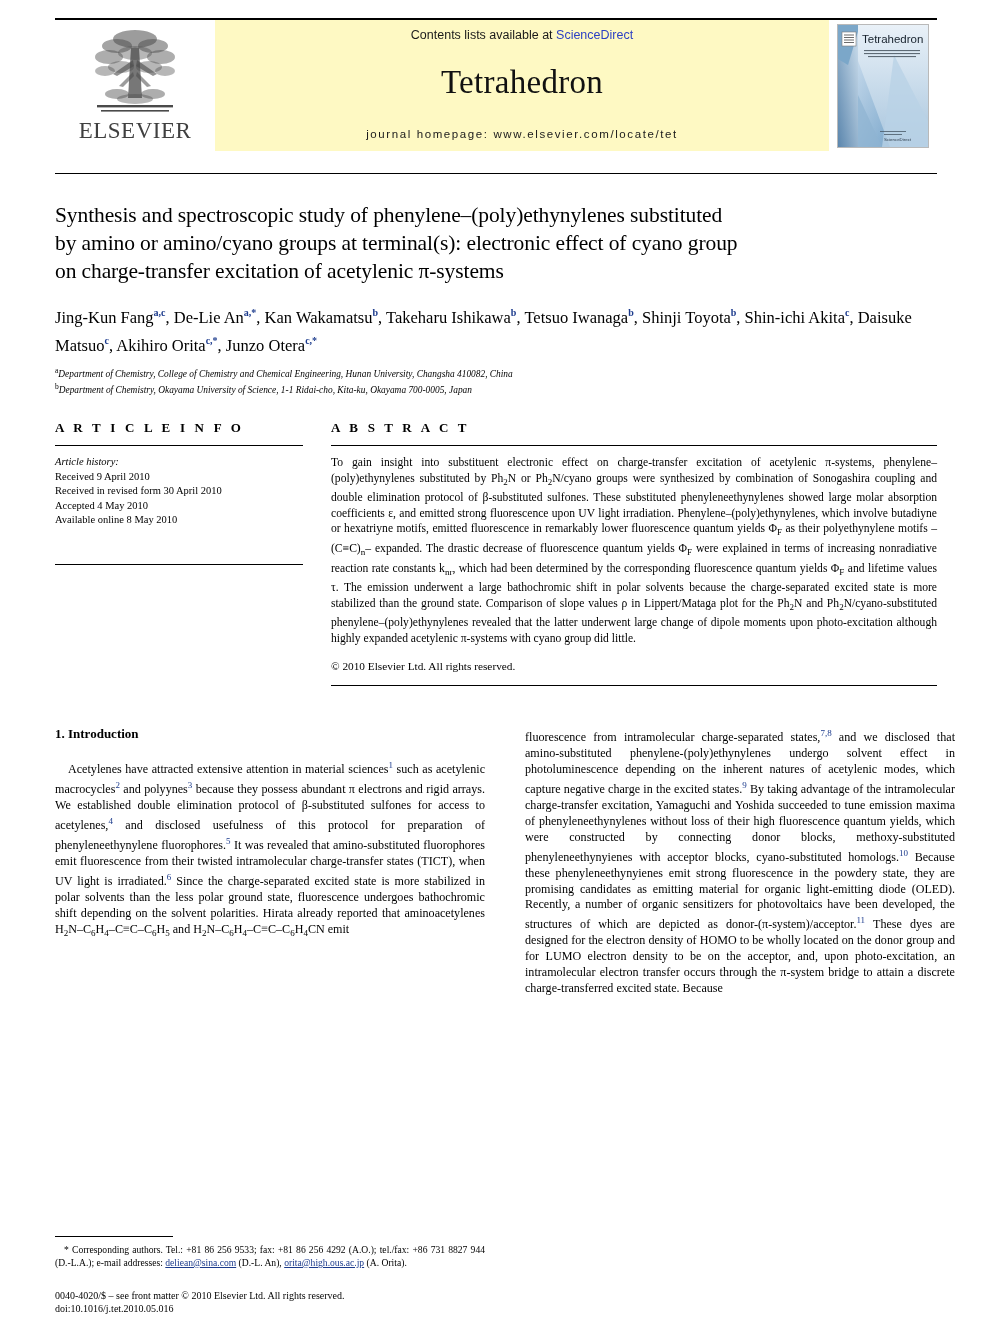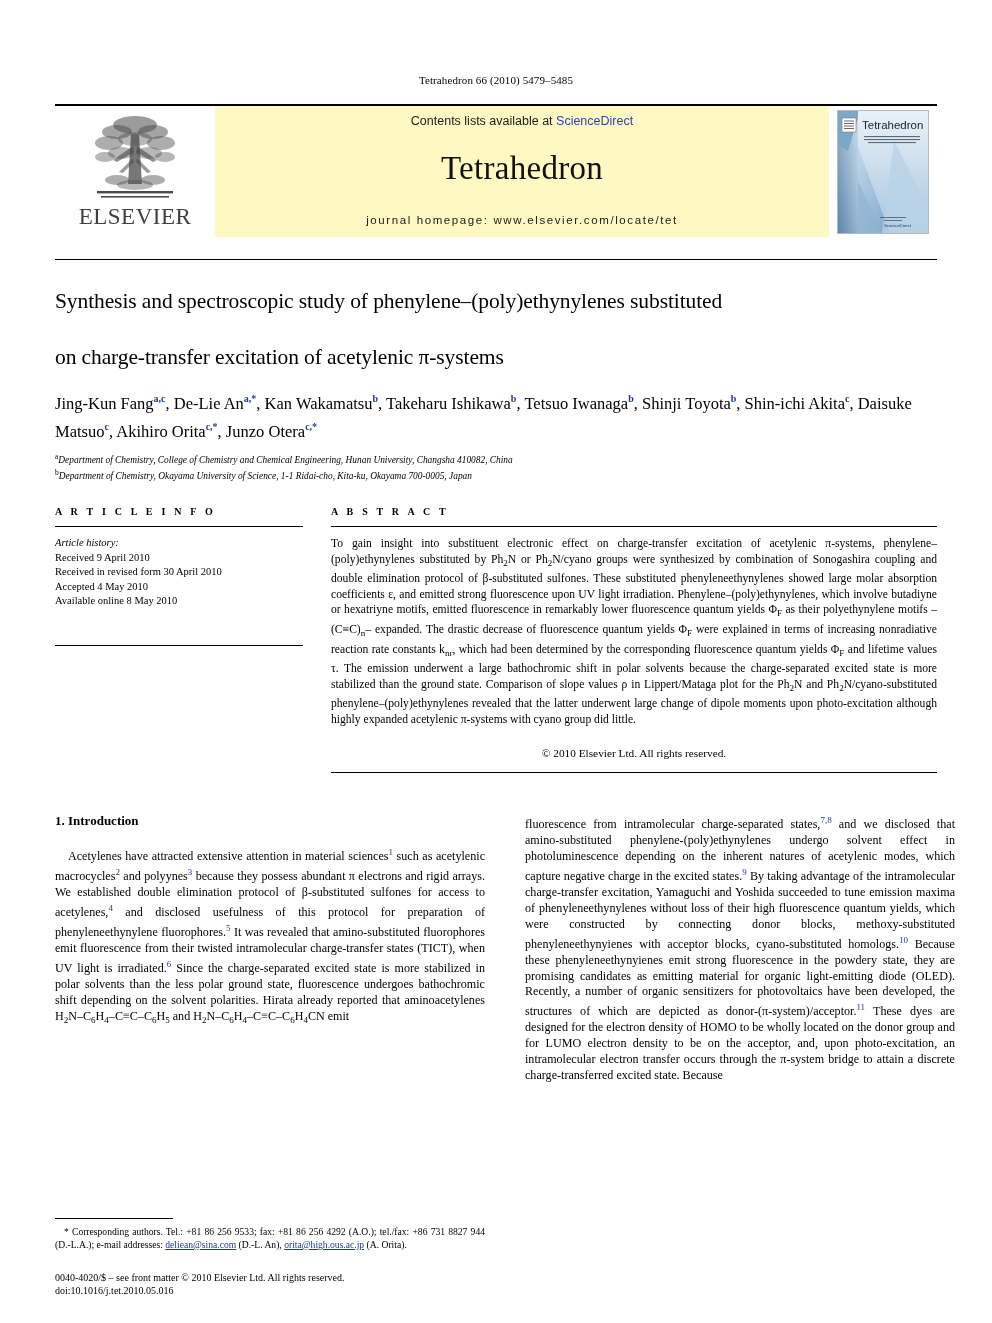--- a/index.html
+++ b/index.html
@@ -124,36 +124,36 @@
   .info-abstract {
     display: flex;
     margin-top: 24px;
     gap: 28px;
   }
   .col-info { width: 248px; flex: 0 0 248px; }
   .col-abs  { flex: 1 1 auto; }
   .sect-head {
     font-family: "Liberation Serif", serif;
     font-weight: bold;
-    font-size: 10px;
+    font-size: 13px;
     letter-spacing: 3.2px;
   }
   .hr-thin { border-top: 1px solid #000; margin-top: 9px; margin-bottom: 9px; }
   .hist-label { font-style: italic; font-size: 10.5px; line-height: 14.5px; }
   .hist-line { font-size: 10.5px; line-height: 14.5px; }
   .abstract-body {
     font-size: 11.6px;
     line-height: 15.4px;
     text-align: justify;
     margin: 0;
   }
   .copyright {
-    text-align: center;
+    text-align: left;
     font-size: 11.3px;
-    margin-top: 20px;
+    margin-top: 14px;
   }
   .abs-rule-bottom { border-top: 1px solid #000; margin-top: 13px; }
   .info-rule-bottom { border-top: 1px solid #000; margin-top: 36px; }
 
   
   .body-cols {
     display: flex;
     gap: 40px;
     margin-top: 40px;
   }
@@ -196,21 +196,20 @@
     font-size: 10px;
     line-height: 13px;
     margin-top: 20px;
   }
 </style>
 </head>
 <body>
 
 <div class="page">
 
-  <div class="running-head">Tetrahedron 66 (2010) 5479–5485</div>
 
   <div class="masthead">
 
     <div class="elsevier-block">
       <svg class="tree-svg" width="96" height="92" viewBox="0 0 96 92">
         <g fill="#4a4a4a">
           <ellipse cx="48" cy="13" rx="22" ry="9" opacity=".55"></ellipse>
           <ellipse cx="30" cy="20" rx="15" ry="7" opacity=".5"></ellipse>
           <ellipse cx="66" cy="20" rx="15" ry="7" opacity=".5"></ellipse>
           <ellipse cx="22" cy="31" rx="14" ry="7" opacity=".45"></ellipse>
@@ -287,21 +286,21 @@
           <text x="46" y="116" font-family="Liberation Sans, sans-serif" font-size="4.4" fill="#2b3a48">ScienceDirect</text>
         </svg>
       </div>
     </div>
   </div>
 
   <div class="title-rule"></div>
 
   <h1 class="article-title">
     <span>Synthesis and spectroscopic study of phenylene–(poly)ethynylenes substituted</span><br>
-    <br>
+    <span>by amino or amino/cyano groups at terminal(s): electronic effect of cyano group</span><br>
     <span>on charge-transfer excitation of acetylenic π-systems</span>
   </h1>
 
   <div class="authors" id="authors"><span>Jing-Kun Fang</span><sup>a,c</sup>, <span>De-Lie An</span><sup>a,*</sup>, <span>Kan Wakamatsu</span><sup>b</sup>, <span>Takeharu Ishikawa</span><sup>b</sup>, <span>Tetsuo Iwanaga</span><sup>b</sup>, <span>Shinji Toyota</span><sup>b</sup>, <span>Shin-ichi Akita</span><sup>c</sup>, <span>Daisuke Matsuo</span><sup>c</sup>, <span>Akihiro Orita</span><sup>c,*</sup>, <span>Junzo Otera</span><sup>c,*</sup></div>
 
   <div class="affils" id="affils">
       <div class="affil"><sup>a</sup>Department of Chemistry, College of Chemistry and Chemical Engineering, Hunan University, Changsha 410082, China</div>
       <div class="affil"><sup>b</sup>Department of Chemistry, Okayama University of Science, 1-1 Ridai-cho, Kita-ku, Okayama 700-0005, Japan</div>
     </div>
 

